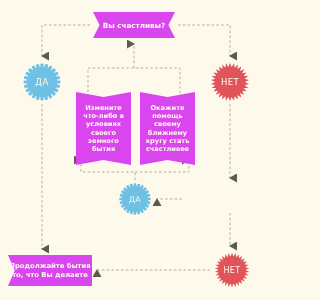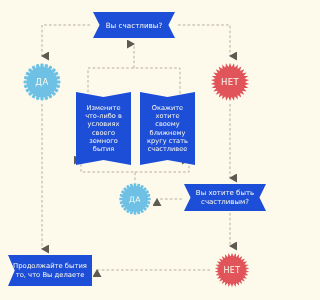--- a/index.html
+++ b/index.html
@@ -9,27 +9,28 @@
     font-family:"DejaVu Sans","Liberation Sans",sans-serif;
     overflow:hidden;
     position:relative;
   }
   #stage{position:absolute;left:0;top:0;width:268px;height:300px;}
   svg.wires{position:absolute;left:0;top:0;width:268px;height:300px;pointer-events:none;}
 
   
   .ribbon{
     position:absolute;
-    background:#1d4ed8;
+    background:#d946ef;
     color:#fdfaec;
     text-align:center;
     display:flex;align-items:center;justify-content:center;
     line-height:1.25;
     box-sizing:border-box;
     z-index:3;
+    font-weight:bold;
   }
   .ribbon.horiz{
     
     clip-path:polygon(0% 0%,100% 0%,92% 50%,100% 100%,0% 100%,8% 50%);
   }
   .ribbon.horiz.solidright{
     clip-path:polygon(0% 0%,100% 0%,100% 100%,0% 100%,8% 50%);
   }
   .ribbon.vert{
     
@@ -108,26 +109,23 @@
 
   <div class="ribbon horiz" id="q-top">
     <span>Вы счастливы?</span>
   </div>
 
   <div class="ribbon vert" id="act-left">
     <span>Измените что-либо в условиях своего земного бытия</span>
   </div>
 
   <div class="ribbon vert" id="act-right">
-    <span>Окажите хотите своему ближнему кругу стать счастливее</span>
-  </div>
-
-  <div class="ribbon horiz" id="q-bottom">
-    <span>Вы хотите быть счастливым?</span>
-  </div>
+    <span>Окажите помощь своему ближнему кругу стать счастливее</span>
+  </div>
+
 
   <div class="ribbon horiz solidright" id="result">
     <span>Продолжайте бытия то, что Вы делаете</span>
   </div>
 
   <div class="badge yes" id="yes-top">
     <svg class="disc" viewBox="0 0 100 100">
       <g fill="#6ec1e4">
         <circle cx="50" cy="50" r="38"></circle>
         <g id="t1">

